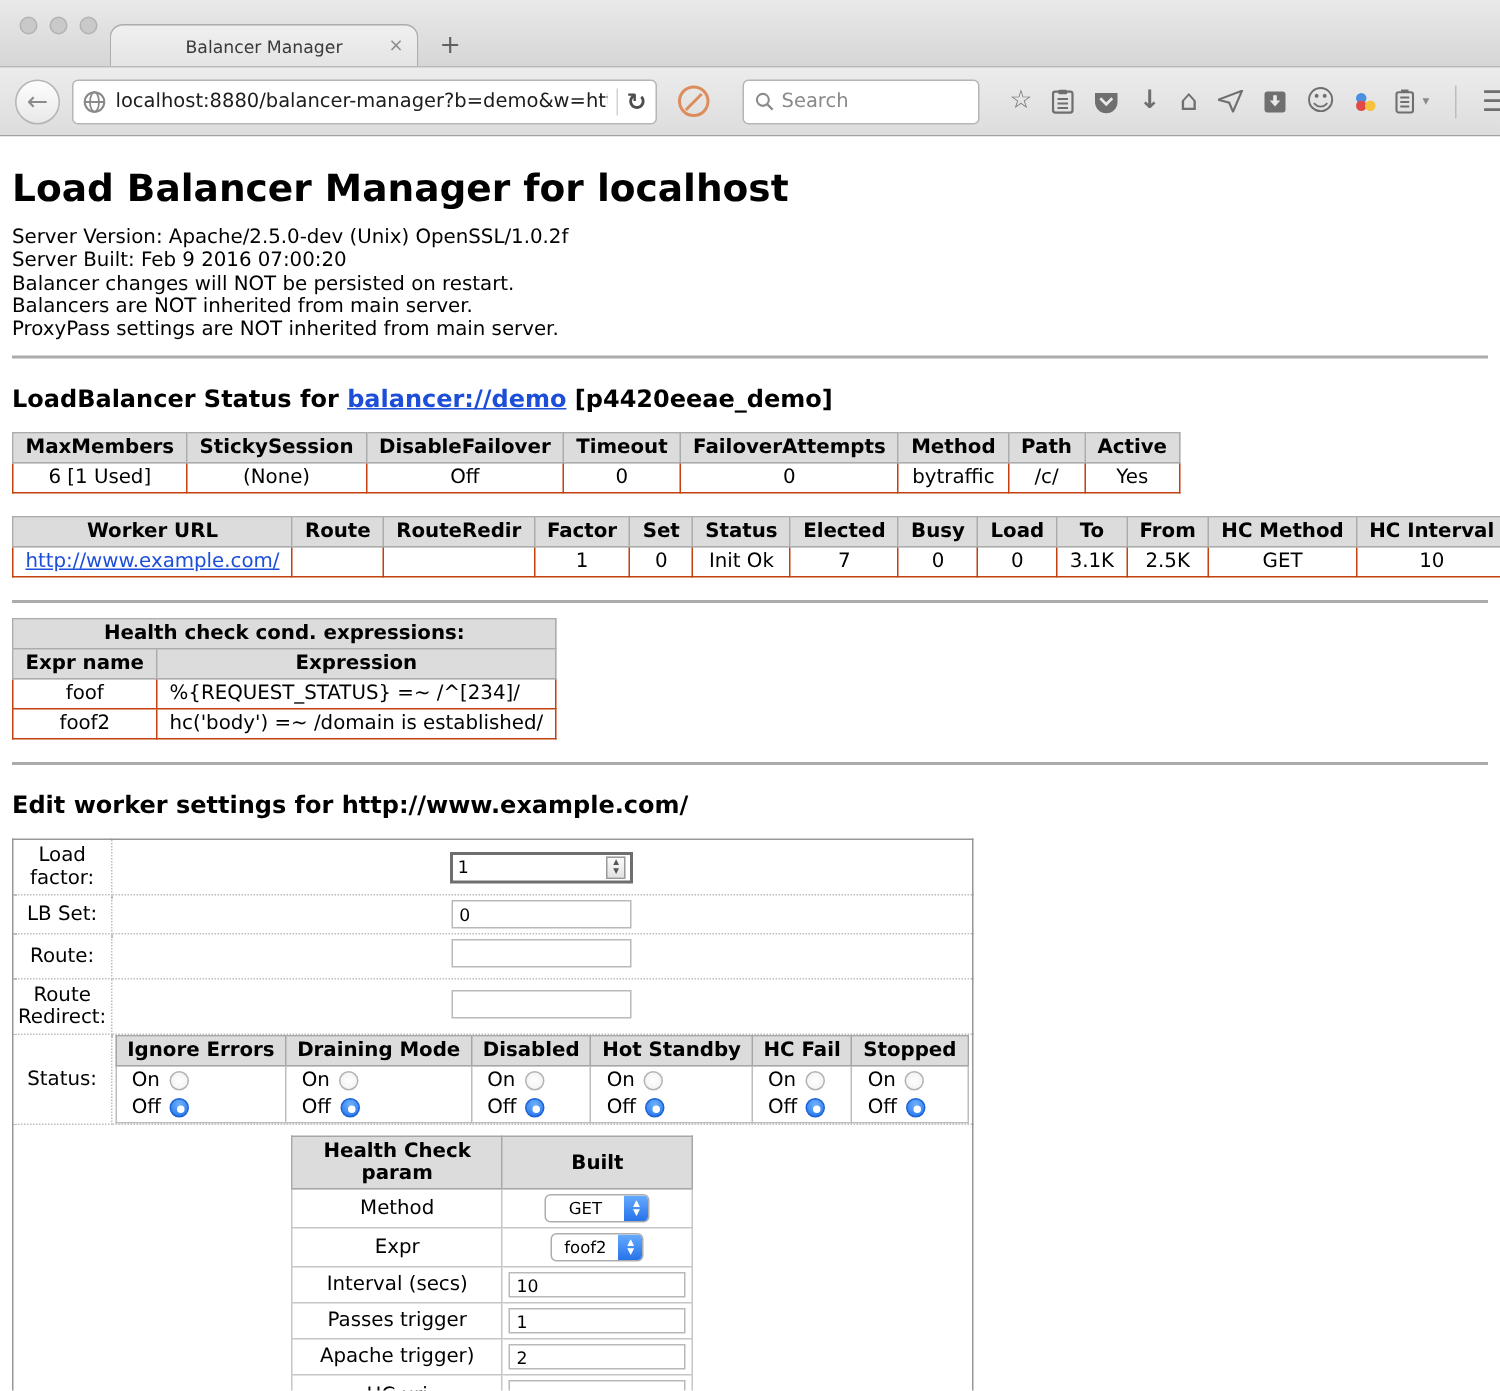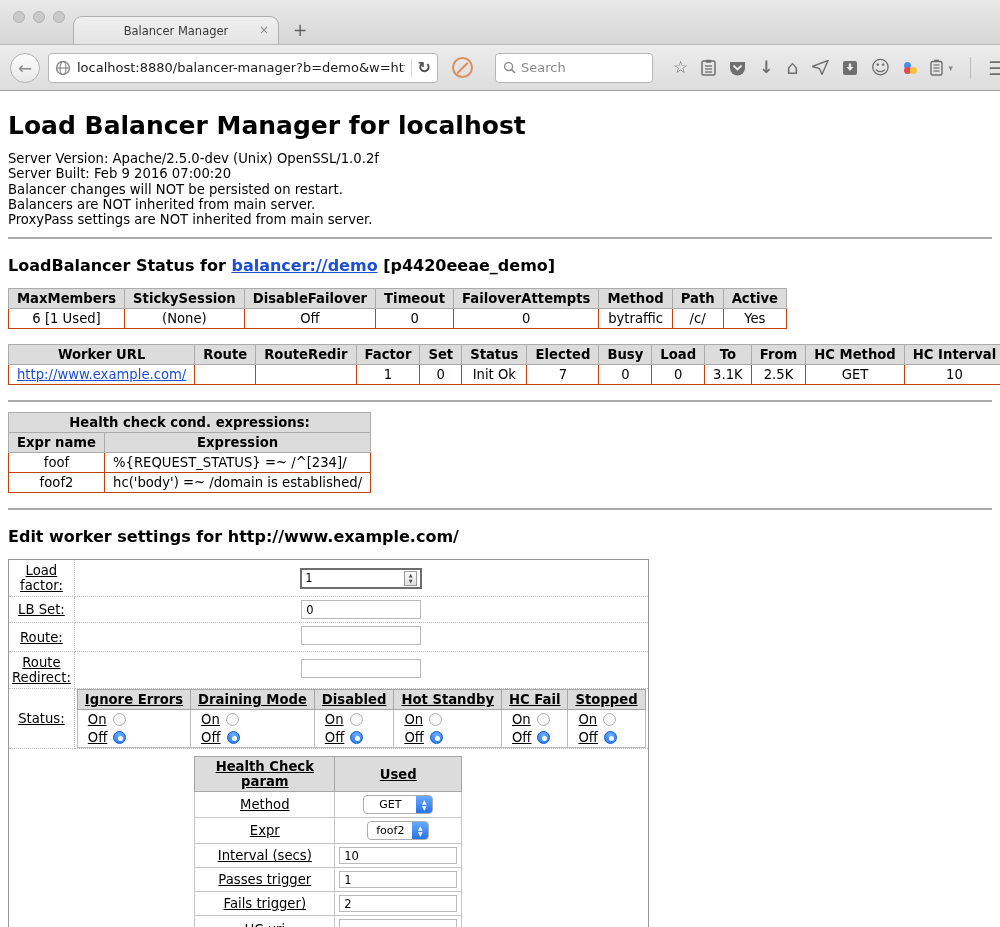--- a/index.html
+++ b/index.html
@@ -54,21 +54,21 @@
   table { border-collapse:collapse; font-size:13.2px; }
   .dtable { border:1px solid #8b8b8b; margin-bottom:15px; }
   .dtable th { background:#dcdcdc; border:1px solid #ababab; padding:2px 8px; white-space:nowrap; }
   .dtable td { border:1px solid #c2410c; padding:2px 8px; text-align:center; white-space:nowrap; }
   .worker-table td:first-child { text-align:left; }
   .expr-table td:first-child { min-width:80px; }
   .expr-table td.exprcell { text-align:left; }
 
   
   .ftable { border:1px solid #979797; width:565px; margin-top:3px; }
-  .ftable > tbody > tr > td { border:1px dotted #bdbdbd; padding:3px;text-decoration:underline; }
+  .ftable > tbody > tr > td { border:1px dotted #bdbdbd; padding:3px; }
   .ftable td.flabel { width:101px; text-align:center; }
   .ftable td.ffield { text-align:center; }
   .tinput { display:inline-flex; align-items:center; width:120px; height:19px; border:1px solid #b9b9b9;
     background:#fff; font-size:11.5px; padding:0 4px; text-align:left; }
   .numwrap { display:inline-flex; align-items:center; justify-content:space-between; width:122px; height:21px;
     border:2px solid #6e6e6e; background:#fff; font-size:11.5px; padding:0 3px; }
   .stepper { width:13px; height:15px; border:1px solid #9a9a9a; background:linear-gradient(#fafafa,#e2e2e2);
     display:flex; flex-direction:column; align-items:center; justify-content:center; font-size:5px; line-height:6px; color:#555; }
 
   .stable { margin:0; }
@@ -395,21 +395,21 @@
         </tbody>
             </table>
       </td>
     </tr>
     <tr>
       <td colspan="2">
         <table class="htable">
           <tbody>
                 <tr>
             <th>Health Check param</th>
-            <th>Used</th>
+            <th>Built</th>
           </tr>
           <tr>
             <td class="hlabel">Method</td>
             <td class="hval">
               <span class="macsel">
                 <span class="seltxt">GET</span>
                 <span class="selstep">
                         <span>▲</span>
                         <span>▼</span>
                       </span>
@@ -430,21 +430,21 @@
           </tr>
           <tr>
             <td class="hlabel">Interval (secs)</td>
             <td class="hval"><span class="tinput">10</span></td>
           </tr>
           <tr>
             <td class="hlabel">Passes trigger</td>
             <td class="hval"><span class="tinput">1</span></td>
           </tr>
           <tr>
-            <td class="hlabel">Fails trigger)</td>
+            <td class="hlabel">Apache trigger)</td>
             <td class="hval"><span class="tinput">2</span></td>
           </tr>
           <tr>
             <td class="hlabel">HC uri</td>
             <td class="hval"><span class="tinput"></span></td>
           </tr>
         </tbody>
             </table>
       </td>
     </tr>

